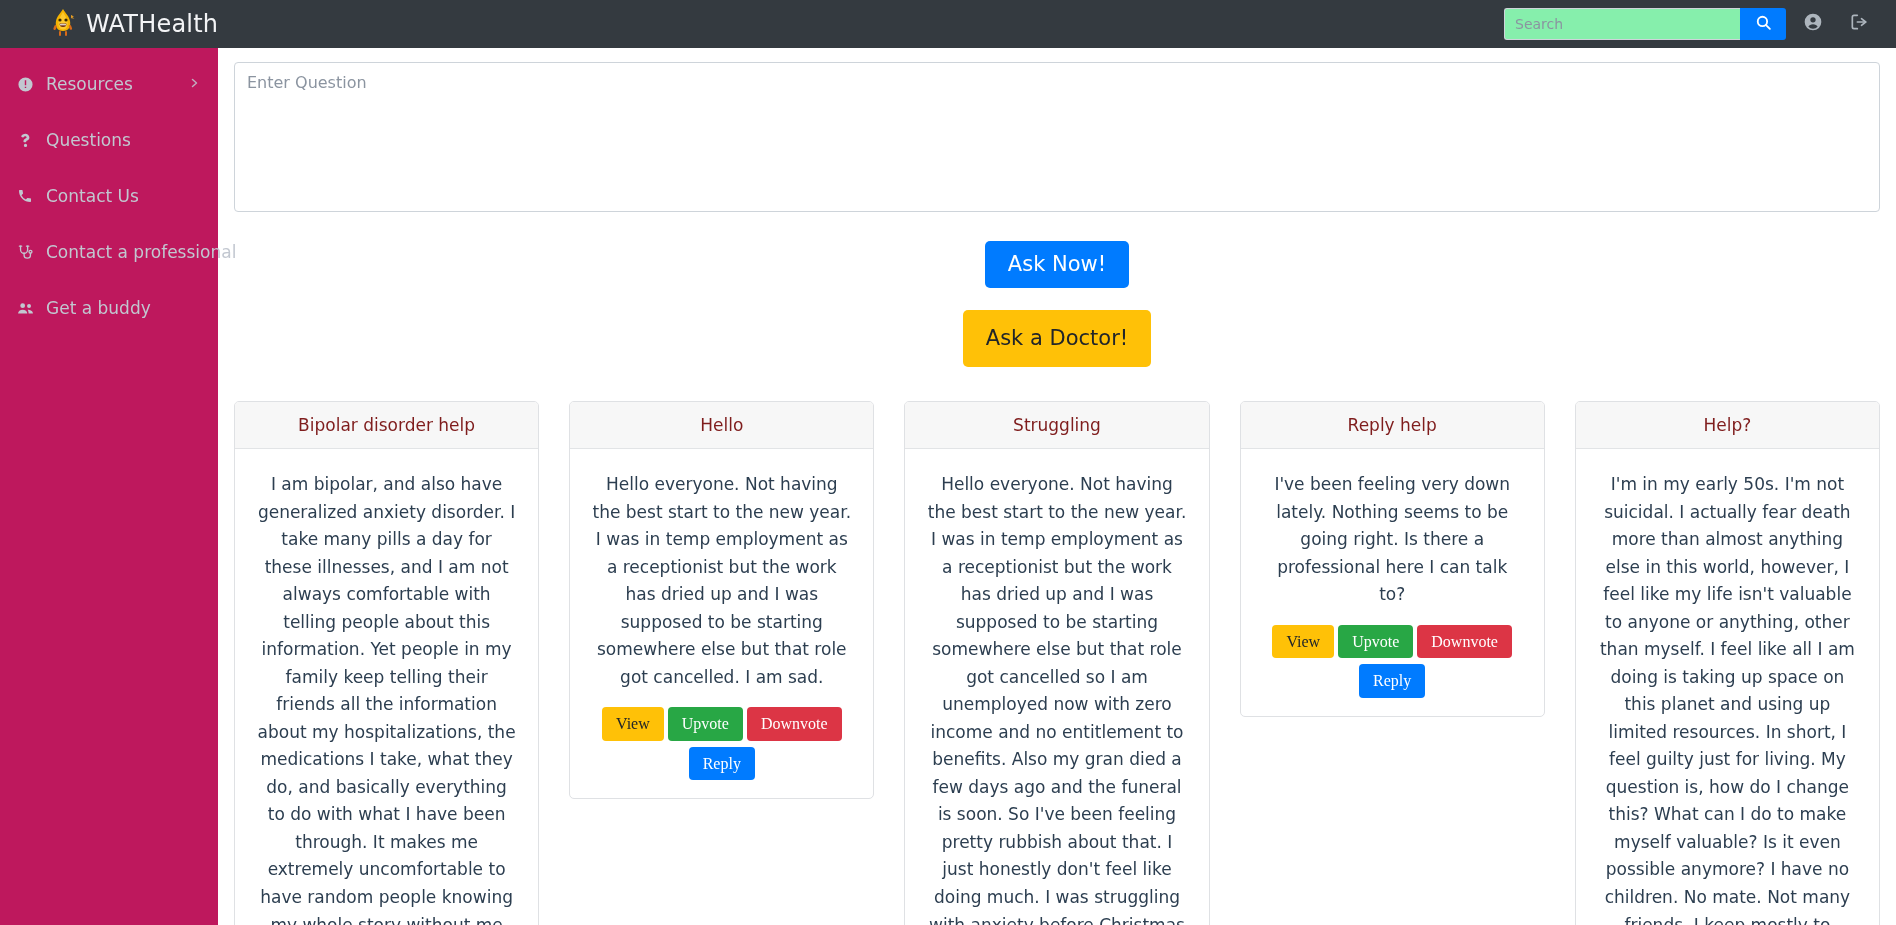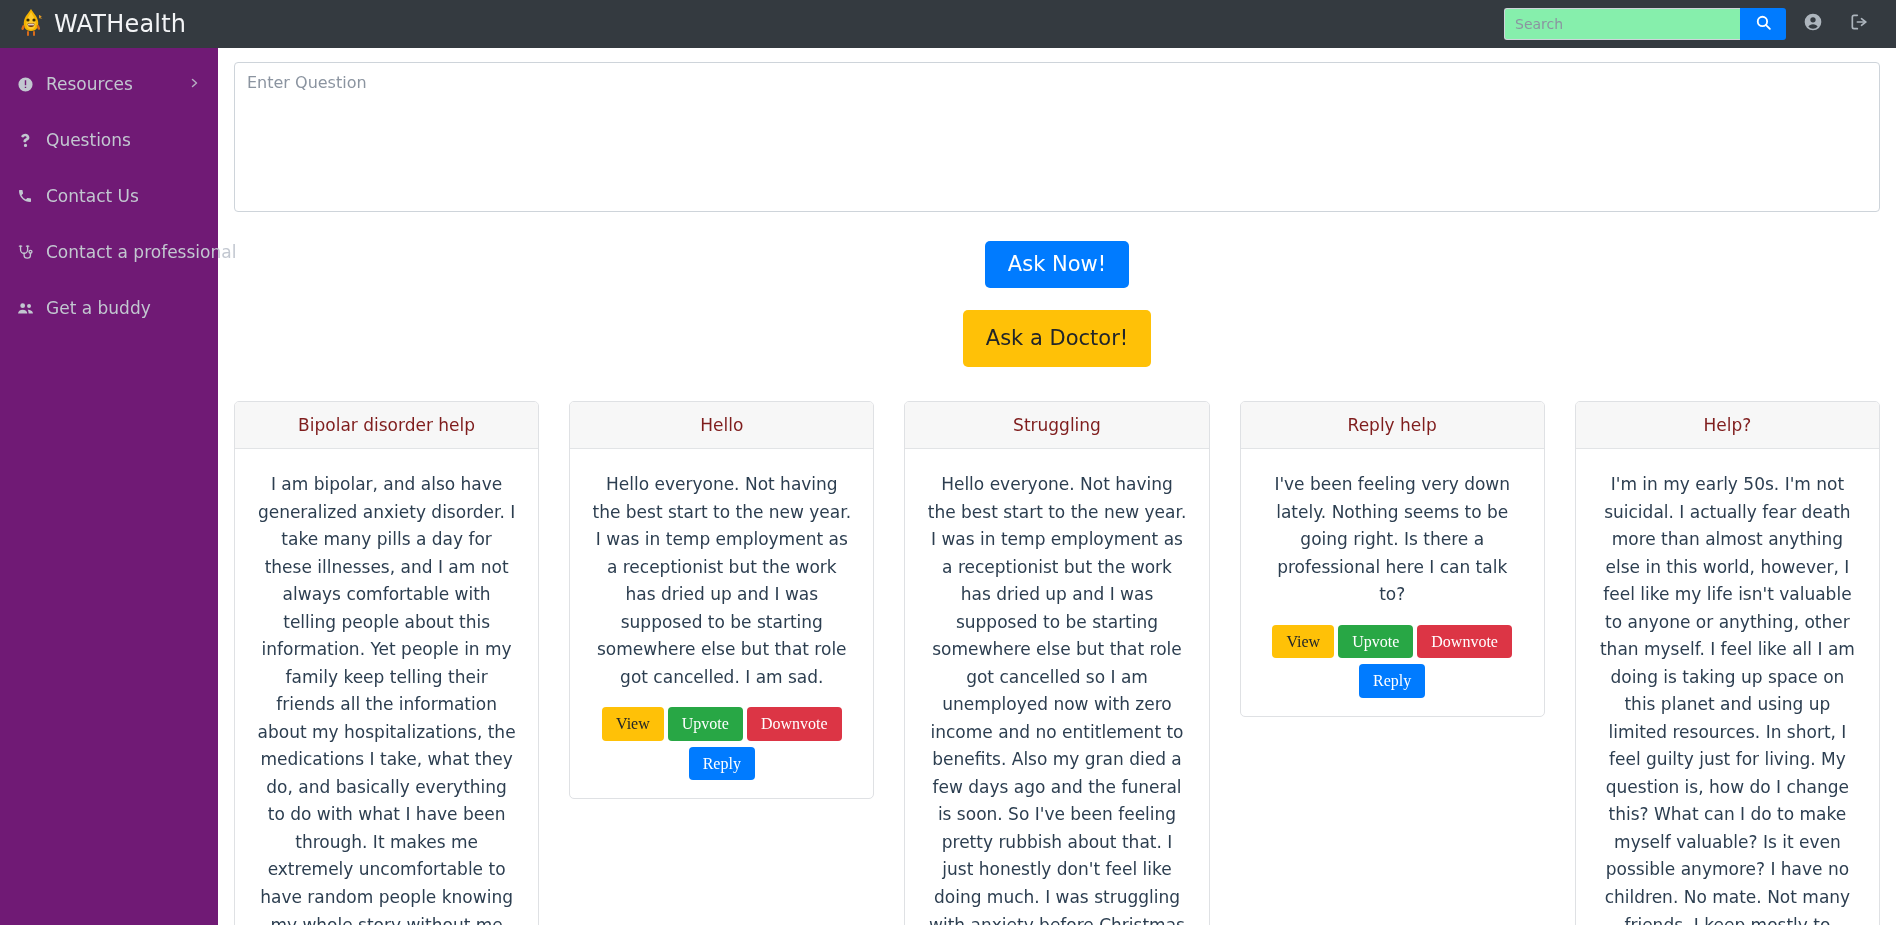--- a/index.html
+++ b/index.html
@@ -11,20 +11,21 @@
     font-family: "DejaVu Sans", sans-serif;
   }
 
   
   .navbar {
     position: absolute; top: 0; left: 0;
     width: 1896px; height: 48px;
     background: #343a40;
     display: flex; align-items: center;
     z-index: 20;
+    padding-left: 32px;
   }
   .brand {
     display: flex; align-items: center;
     margin-left: 16px; gap: 8px;
     text-decoration: none;
   }
   .brand-logo { width: 30px; height: 32px; display:block; }
   .brand-text {
     color: #f3f4f6; font-size: 24px; letter-spacing: .2px;
     font-family: "DejaVu Sans", sans-serif;
@@ -51,21 +52,21 @@
   .icon-btn {
     width: 38px; height: 38px; display:flex;
     align-items:center; justify-content:center;
     cursor: pointer; margin-left: 8px;
   }
 
   
   .sidebar {
     position: absolute; top: 48px; left: 0;
     width: 218px; height: 877px;
-    background: #701a75;
+    background: #be185d;
     padding-top: 8px;
     z-index: 15;
   }
   .side-item {
     display: flex; align-items: center;
     height: 56px; padding: 0 18px 0 14px;
     color: #c2c7d0; font-size: 17px;
     cursor: pointer; gap: 10px;
     text-decoration: none;
   }

